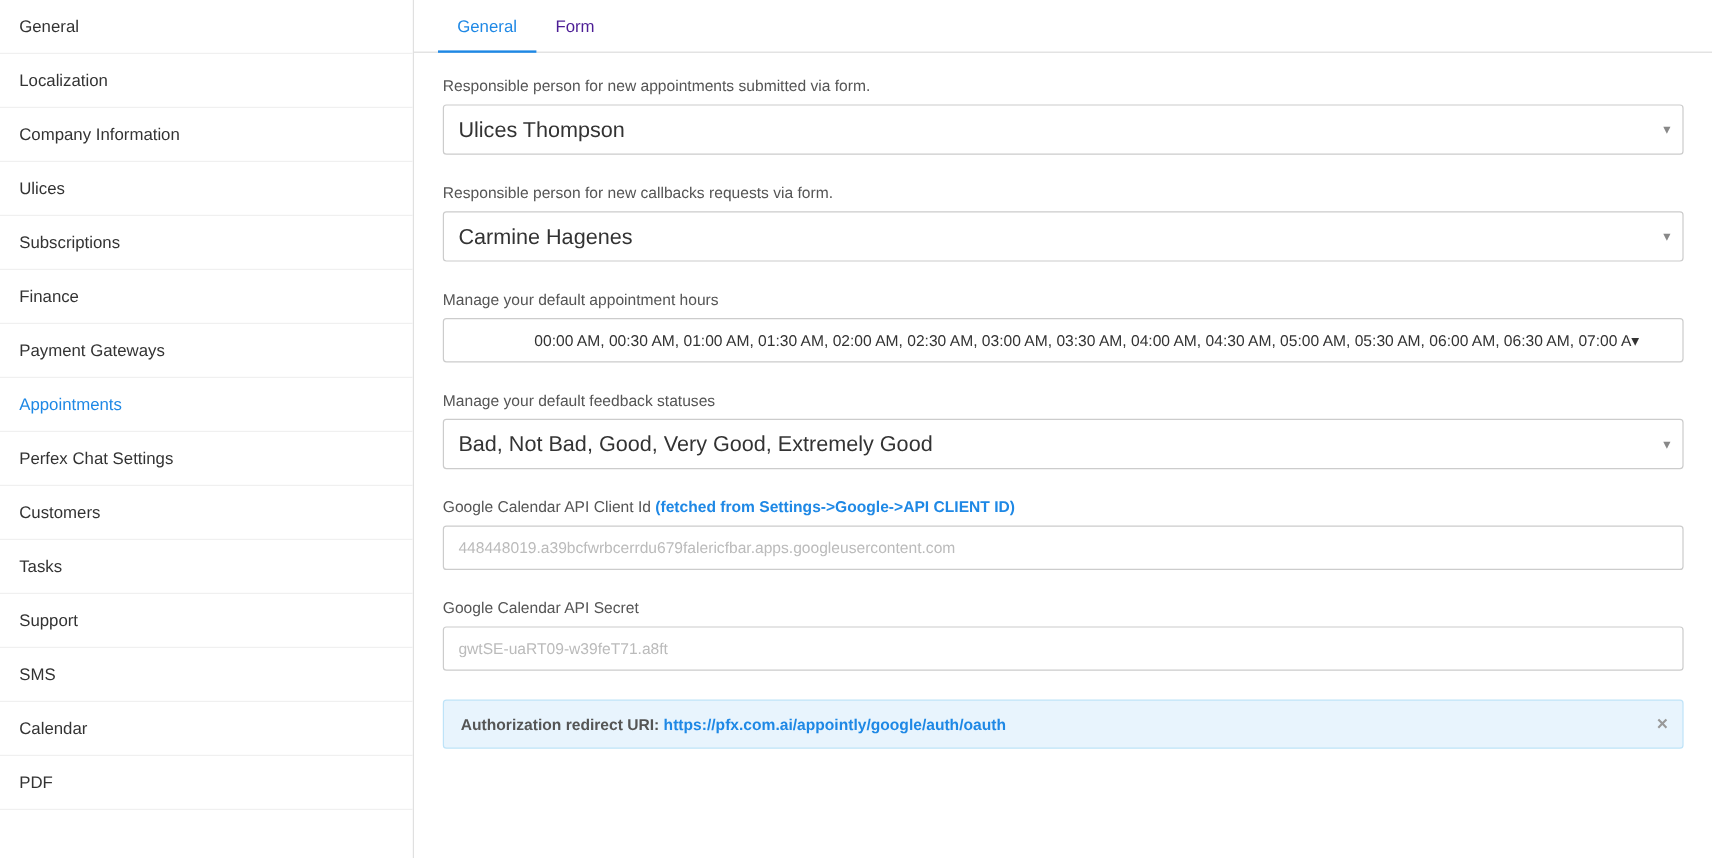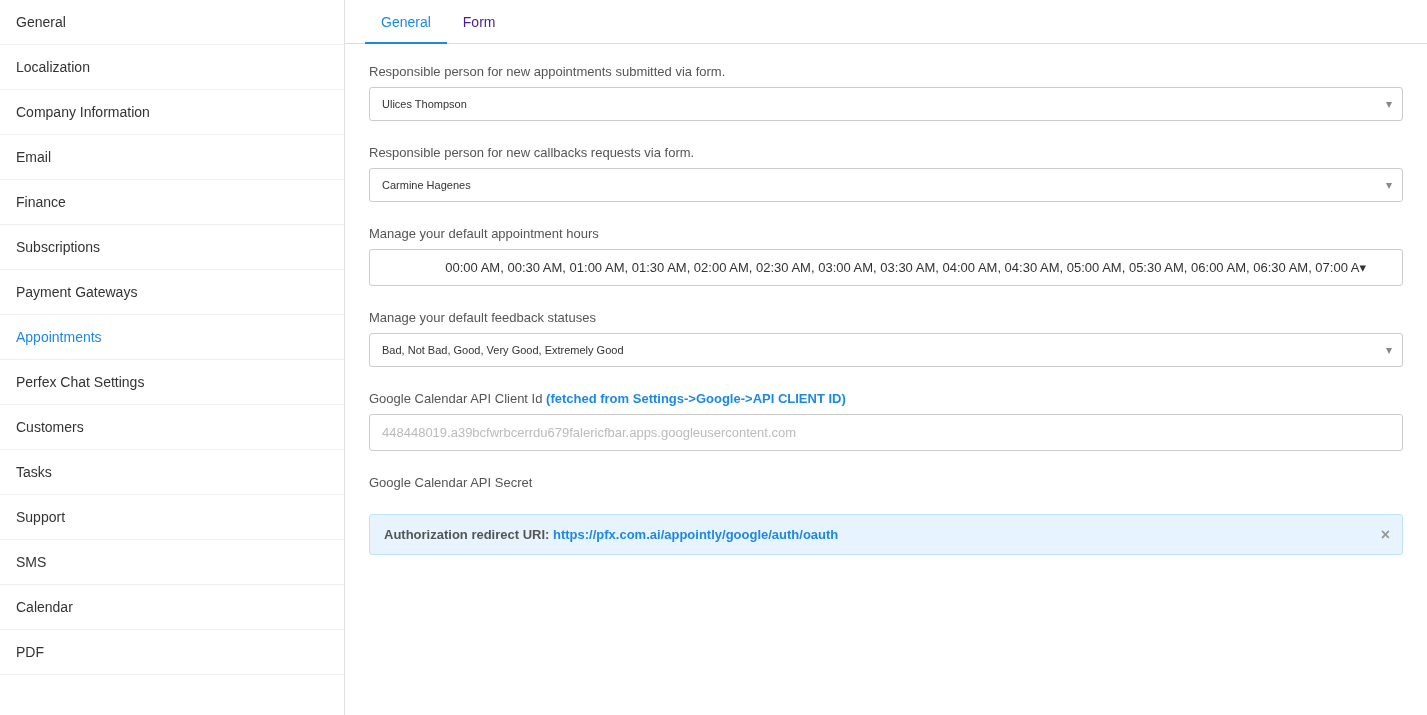--- a/index.html
+++ b/index.html
@@ -83,21 +83,21 @@
       border-radius: 3px;
       background: #fff;
     }
     .select-wrapper select {
       appearance: none;
       -webkit-appearance: none;
       width: 100%;
       padding: 10px 36px 10px 12px;
       border: none;
       background: transparent;
-      font-size: 11px;
+      font-size: 18px;
       color: #333;
       cursor: pointer;
       outline: none;
     }
     .select-arrow {
       position: absolute;
       right: 10px;
       top: 50%;
       transform: translateY(-50%);
       pointer-events: none;
@@ -155,23 +155,23 @@
       font-size: 16px;
     }
   </style>
 </head>
 <body>
 
 <div class="sidebar">
 <div class="sidebar-item">General</div>
     <div class="sidebar-item">Localization</div>
     <div class="sidebar-item">Company Information</div>
-    <div class="sidebar-item">Email</div>
+    <div class="sidebar-item">Ulices</div>
+    <div class="sidebar-item">Subscriptions</div>
     <div class="sidebar-item">Finance</div>
-    <div class="sidebar-item">Subscriptions</div>
     <div class="sidebar-item">Payment Gateways</div>
     <div class="sidebar-item active">Appointments</div>
     <div class="sidebar-item">Perfex Chat Settings</div>
     <div class="sidebar-item">Customers</div>
     <div class="sidebar-item">Tasks</div>
     <div class="sidebar-item">Support</div>
     <div class="sidebar-item">SMS</div>
     <div class="sidebar-item">Calendar</div>
     <div class="sidebar-item">PDF</div>
   </div>
@@ -226,20 +226,21 @@
 
     <div class="form-group">
       <label class="form-label">
         <span>Google Calendar API Client Id </span><span class="highlight" style="font-weight:bold;">(fetched from Settings-&gt;Google-&gt;API CLIENT ID)</span>
       </label>
       <input type="text" class="text-input" style="color: rgb(187, 187, 187);" value="448448019.a39bcfwrbcerrdu679falericfbar.apps.googleusercontent.com">
     </div>
 
     <div class="form-group">
       <label class="form-label">Google Calendar API Secret</label>
+      <input type="text" class="text-input" style="color: rgb(187, 187, 187);" value="gwtSE-uaRT09-w39feT71.a8ft">
     </div>
 
     <div class="auth-redirect-box">
       <span>Authorization redirect URI: </span>
       <a href="#">https://pfx.com.ai/appointly/google/auth/oauth</a>
       <span class="close-btn">×</span>
     </div>
 
   </div>
 </div>

